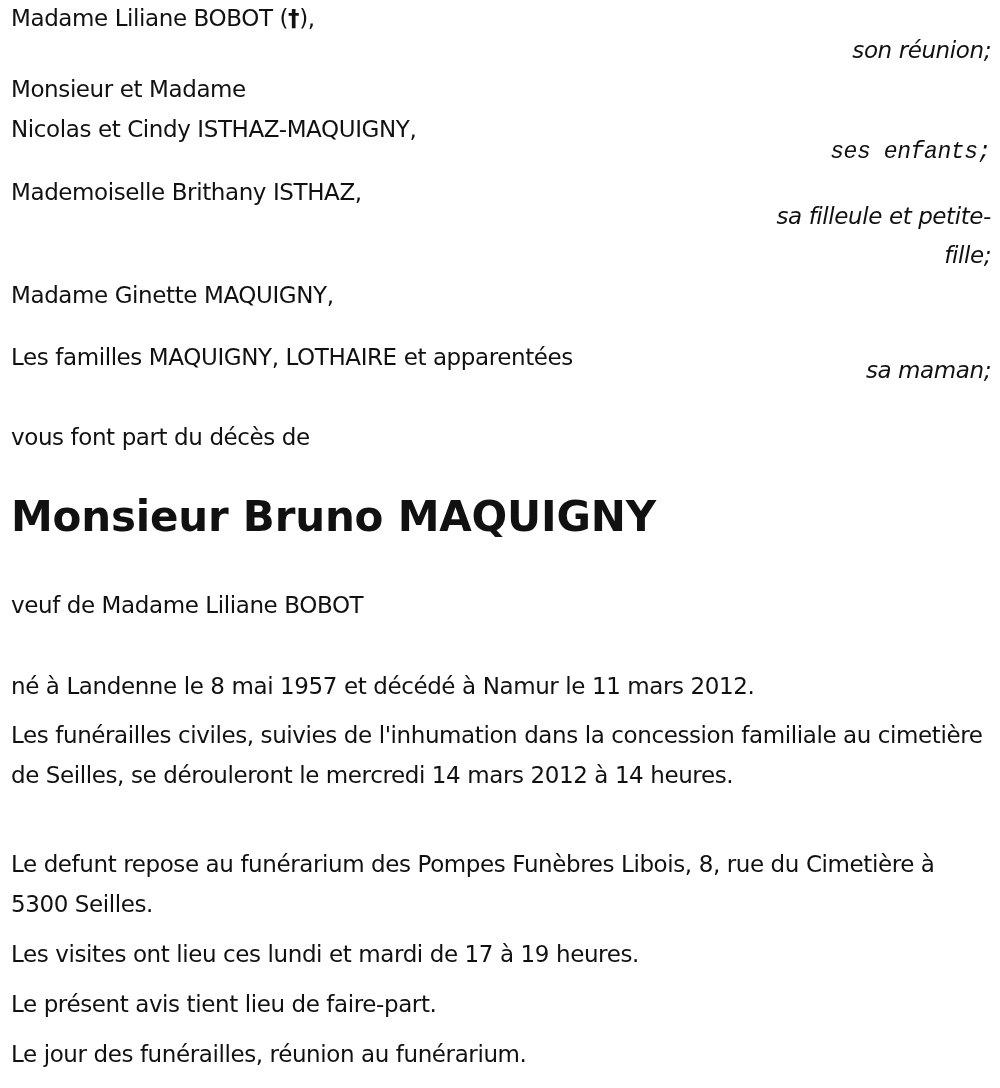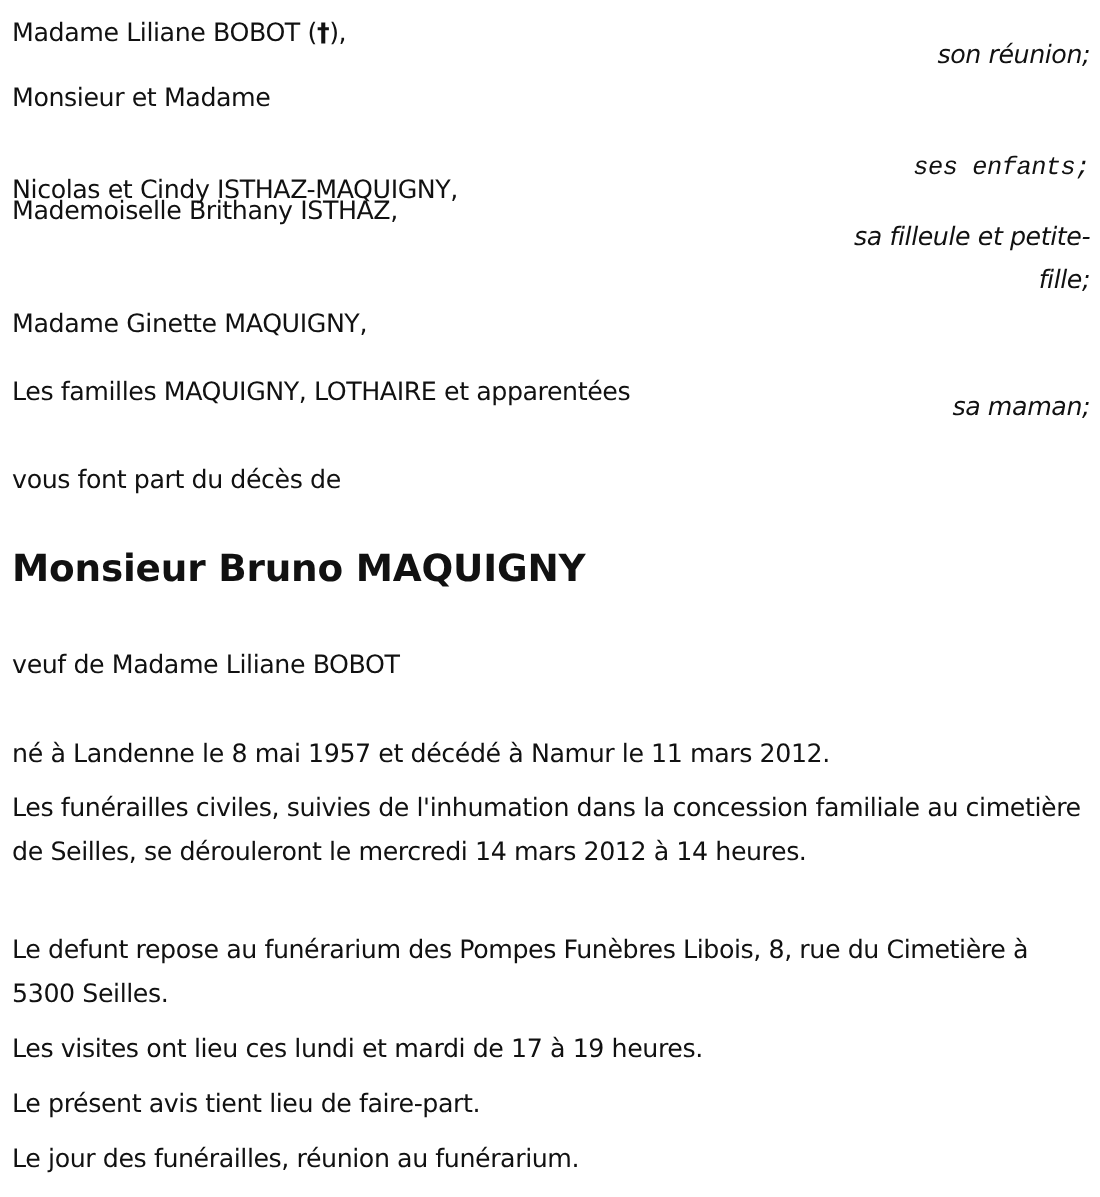--- a/index.html
+++ b/index.html
@@ -29,48 +29,48 @@
       text-align: right;
       font-style: italic;
       white-space: nowrap;
       line-height: 28px;
       letter-spacing: -0.4px;
     }
     .title {
       position: absolute;
       left: 11px;
       font-weight: bold;
-      font-size: 34px;
+      font-size: 42px;
       line-height: 40px;
       white-space: nowrap;
       letter-spacing: -0.2px;
     }
     .para {
       position: absolute;
       left: 11px;
       width: 975px;
       line-height: 40px;
       letter-spacing: -0.4px;
     }
     .cross {
       font-weight: bold;
     }
   </style>
 </head>
 <body>
 
 <div>
 
-  <div class="line" style="top:16px;text-align:center;">
+  <div class="line" style="top:4px;text-align:center;">
     <span>Madame Liliane BOBOT (</span><span class="cross">†</span><span>),</span>
   </div>
   <div class="rel" style="top:36px;">son réunion;</div>
 
   <div class="line" style="top:75px;">Monsieur et Madame</div>
-  <div class="line" style="top:115px;margin-top:44px;">Nicolas et Cindy ISTHAZ-MAQUIGNY,</div>
+  <div class="line" style="top:115px;">Nicolas et Cindy ISTHAZ-MAQUIGNY,</div>
   <div class="rel" style="top:138px;font-family:Liberation Mono, monospace;">ses enfants;</div>
 
   <div class="line" style="top:178px;">Mademoiselle Brithany ISTHAZ,</div>
   <div class="rel" style="top:202px;font-style:italic;">sa filleule et petite-</div>
   <div class="rel" style="top:241px;">fille;</div>
 
   <div class="line" style="top:281px;">Madame Ginette MAQUIGNY,</div>
   <div class="rel" style="top:316px;margin-top:40px;">sa maman;</div>
 
   <div class="line" style="top:343px;">Les familles MAQUIGNY, LOTHAIRE et apparentées</div>

